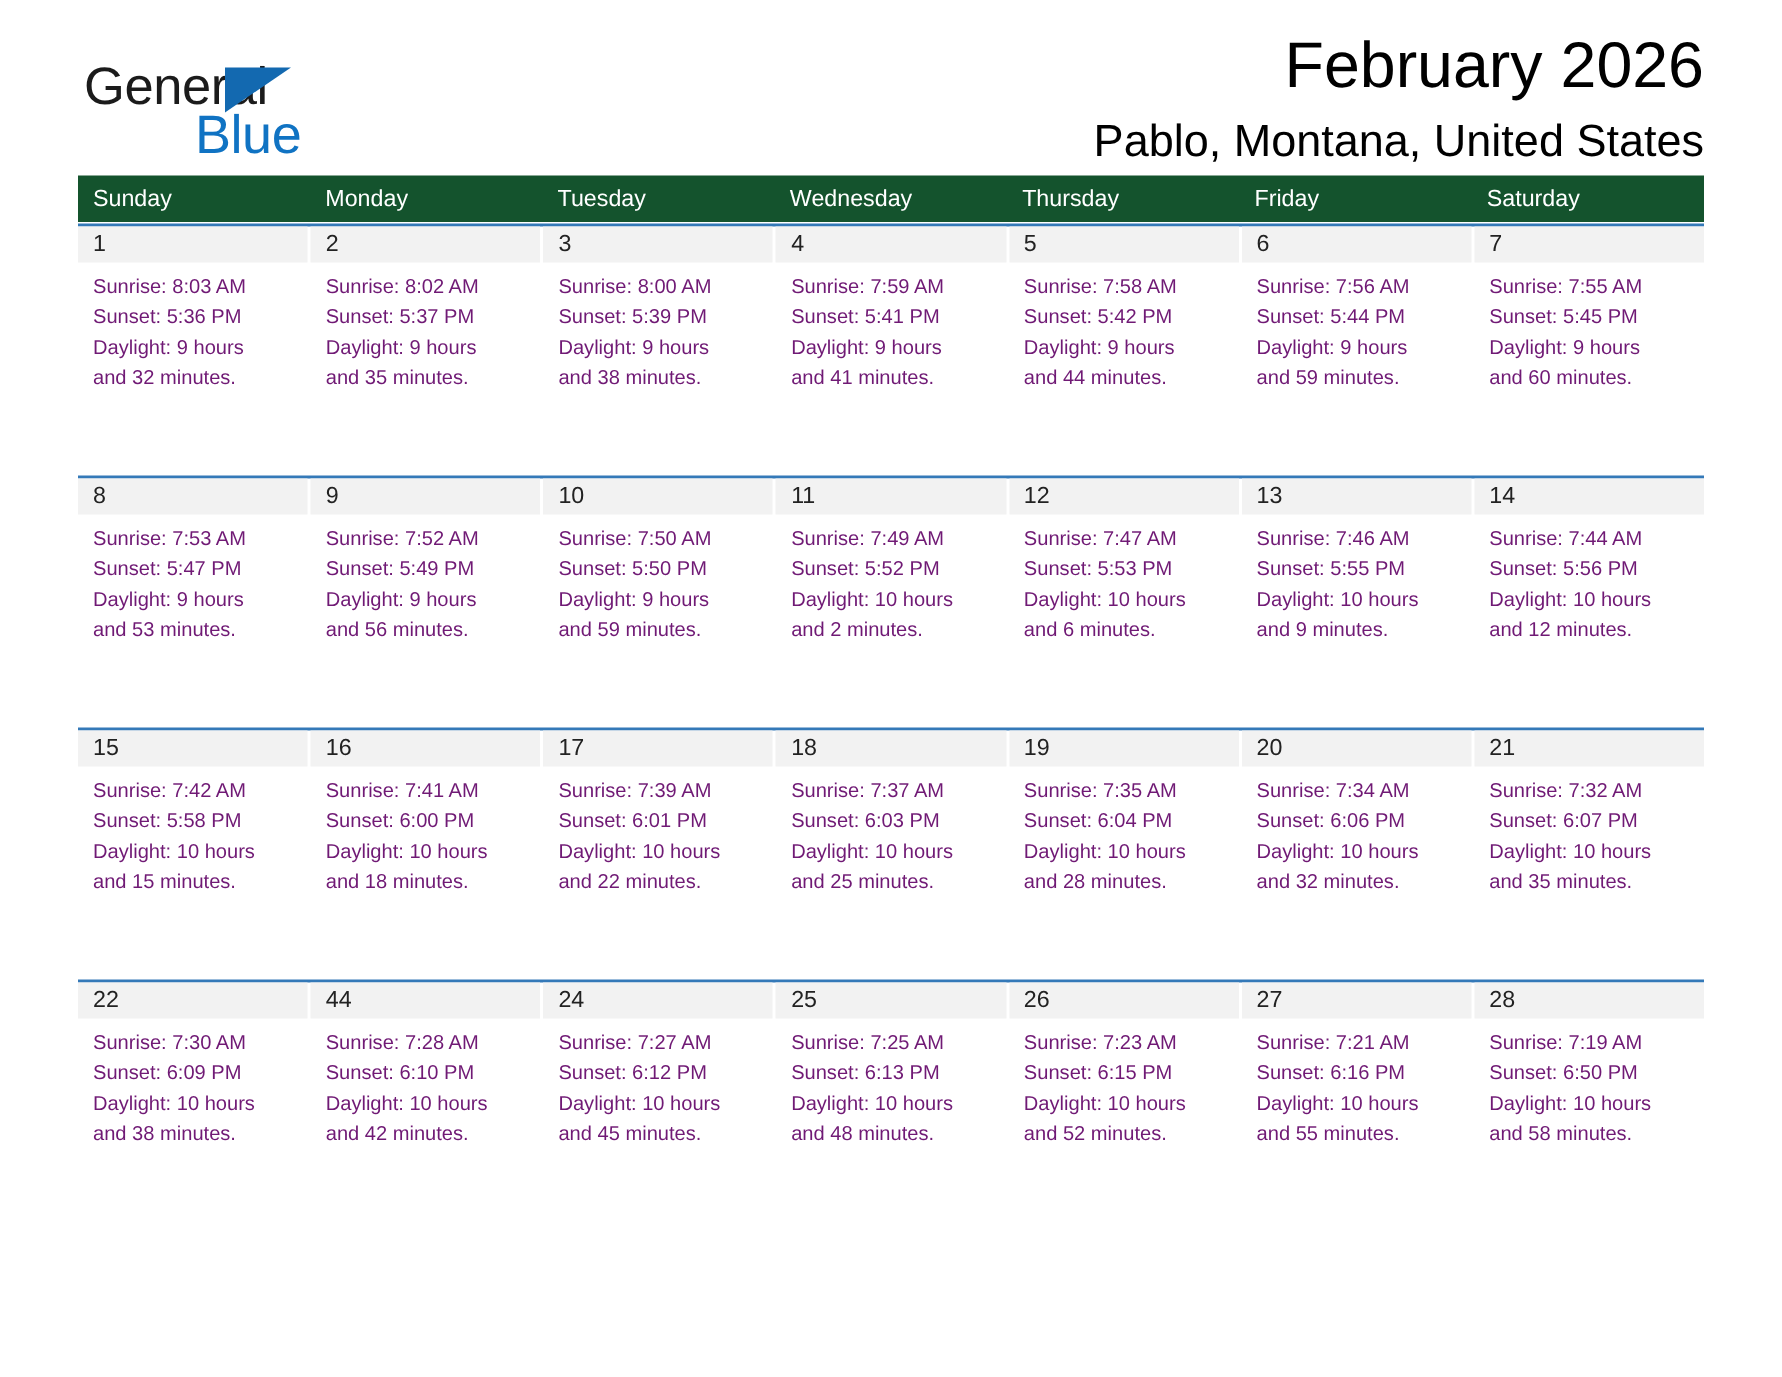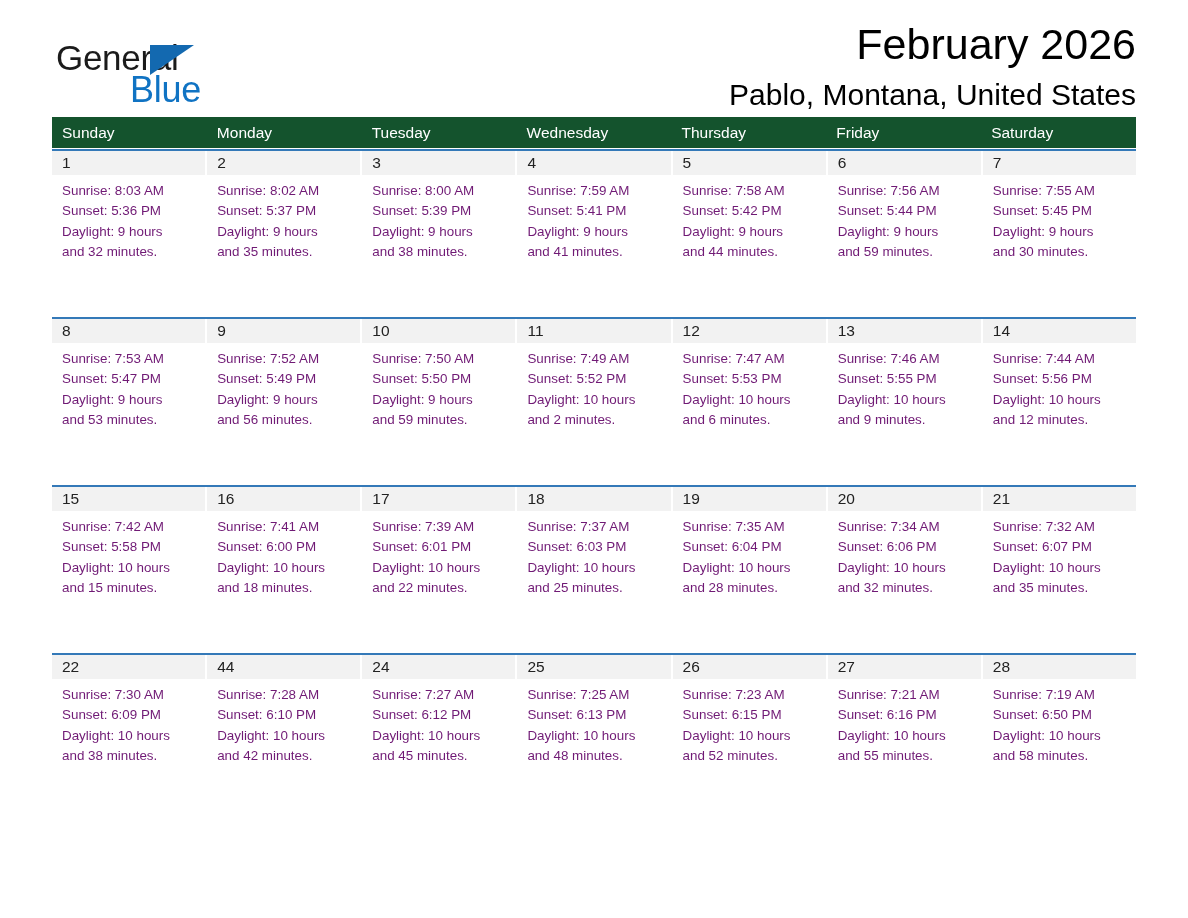--- a/index.html
+++ b/index.html
@@ -224,21 +224,21 @@
           <div>Daylight: 9 hours</div>
           <div>and 59 minutes.</div>
         </div>
       </div>
       <div class="day-cell">
         <div class="day-number">7</div>
         <div class="day-body">
           <div>Sunrise: 7:55 AM</div>
           <div>Sunset: 5:45 PM</div>
           <div>Daylight: 9 hours</div>
-          <div>and 30 minutes.</div>
+          <div>and 60 minutes.</div>
         </div>
       </div>
     </div>
 
     <div class="week-row">
       <div class="day-cell">
         <div class="day-number">8</div>
         <div class="day-body">
           <div>Sunrise: 7:53 AM</div>
           <div>Sunset: 5:47 PM</div>

